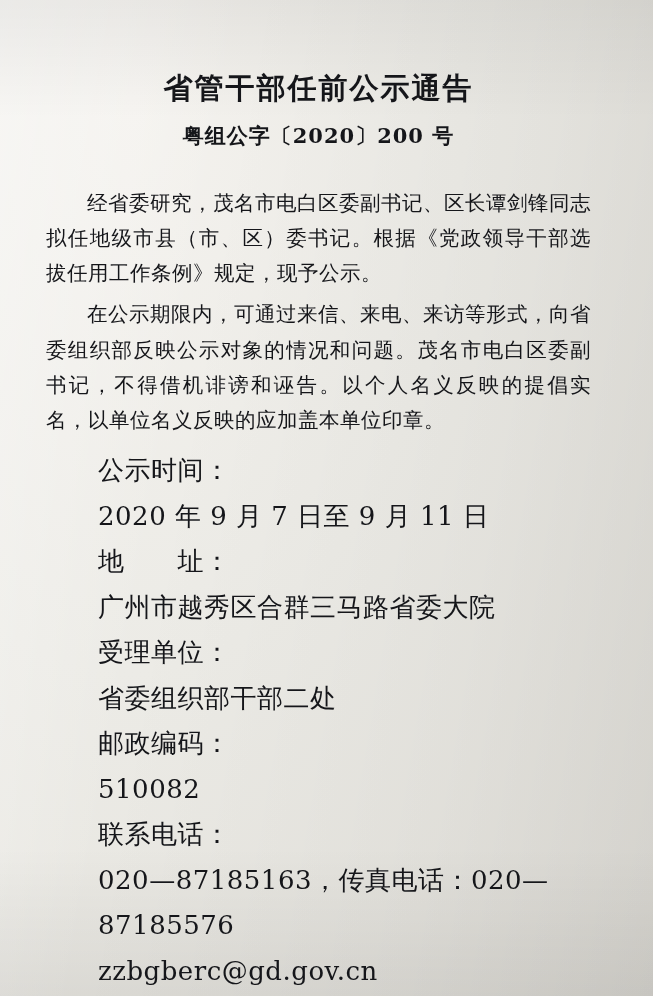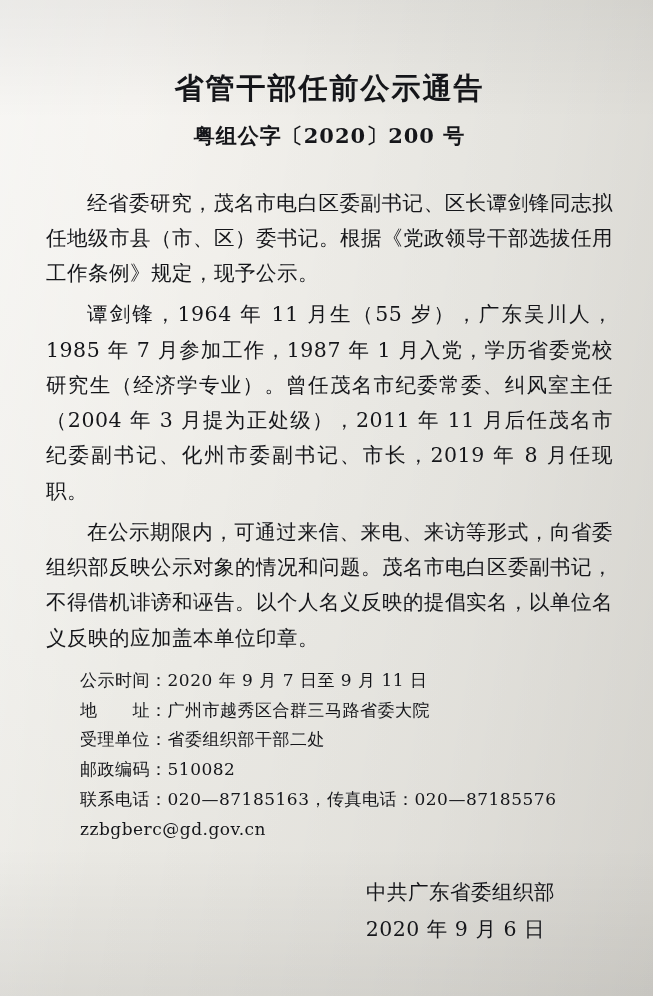--- a/index.html
+++ b/index.html
@@ -13,21 +13,21 @@
     font-family: "DejaVu Serif", "Liberation Serif", serif;
     overflow: hidden;
   }
   .page {
     position: relative;
     width: 653px;
     height: 996px;
     background:
       radial-gradient(ellipse at 20% 10%, #f4f2ee 0%, #ecebe6 45%, #e3e1db 100%);
     box-sizing: border-box;
-    padding: 70px 40px 20px 46px;
+    padding: 70px 62px 20px 46px;
   }
   
   .page:before {
     content: "";
     position: absolute;
     inset: 0;
     background:
       linear-gradient(100deg, rgba(255,255,255,0.45) 0%, rgba(255,255,255,0.0) 30%, rgba(0,0,0,0.03) 70%, rgba(0,0,0,0.07) 100%);
     pointer-events: none;
   }
@@ -67,24 +67,25 @@
     text-justify: inter-ideograph;
     margin: 0 0 6px 0;
     text-indent: 2em;
     letter-spacing: 0.5px;
   }
   .fields {
     margin-top: 10px;
   }
   .field-row {
     display: flex;
-    font-size: 17px;
+    font-size: 26px;
     line-height: 1.75;
     letter-spacing: 0.5px;
     padding-left: 2em;
+    flex-direction: column;
   }
   .field-label {
     white-space: pre;
     flex: 0 0 auto;
   }
   .field-value {
     flex: 1 1 auto;
   }
   .signature {
     margin-top: 30px;
@@ -105,21 +106,20 @@
 </head>
 <body>
 
 <div class="page">
   <div class="content">
 
     <h1 class="doc-title">省管干部任前公示通告</h1>
     <div class="doc-number">粤组公字〔2020〕200 号</div>
 
     <p class="para">经省委研究，茂名市电白区委副书记、区长谭剑锋同志拟任地级市县（市、区）委书记。根据《党政领导干部选拔任用工作条例》规定，现予公示。</p>
-    <p class="para">谭剑锋，1964 年 11 月生（55 岁），广东吴川人，1985 年 7 月参加工作，1987 年 1 月入党，学历省委党校研究生（经济学专业）。曾任茂名市纪委常委、纠风室主任（2004 年 3 月提为正处级），2011 年 11 月后任茂名市纪委副书记、化州市委副书记、市长，2019 年 8 月任现职。</p>
     <p class="para">在公示期限内，可通过来信、来电、来访等形式，向省委组织部反映公示对象的情况和问题。茂名市电白区委副书记，不得借机诽谤和诬告。以个人名义反映的提倡实名，以单位名义反映的应加盖本单位印章。</p>
 
     <div class="fields">
       <div class="field-row">
         <span class="field-label">公示时间：</span>
         <span class="field-value">2020 年 9 月 7 日至 9 月 11 日</span>
       </div>
       <div class="field-row">
         <span class="field-label">地　　址：</span>
         <span class="field-value">广州市越秀区合群三马路省委大院</span>

